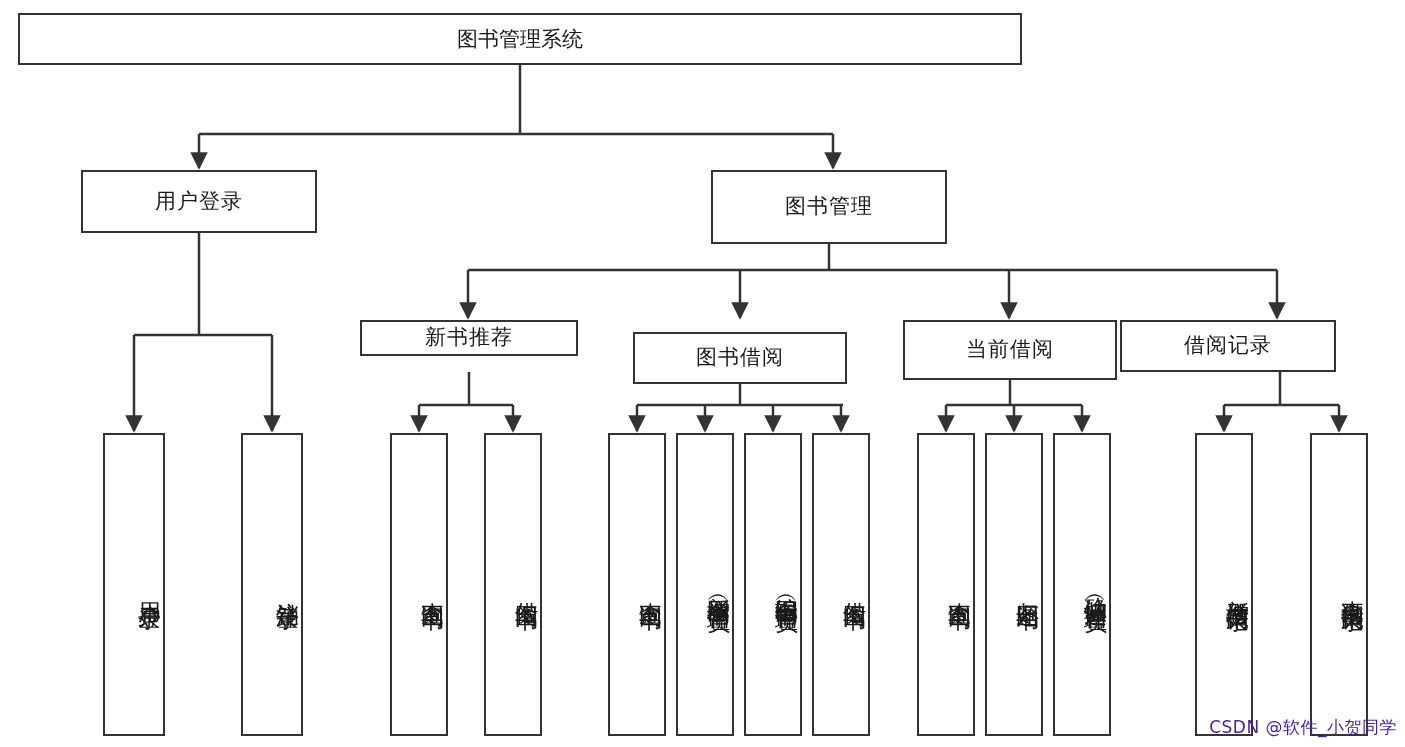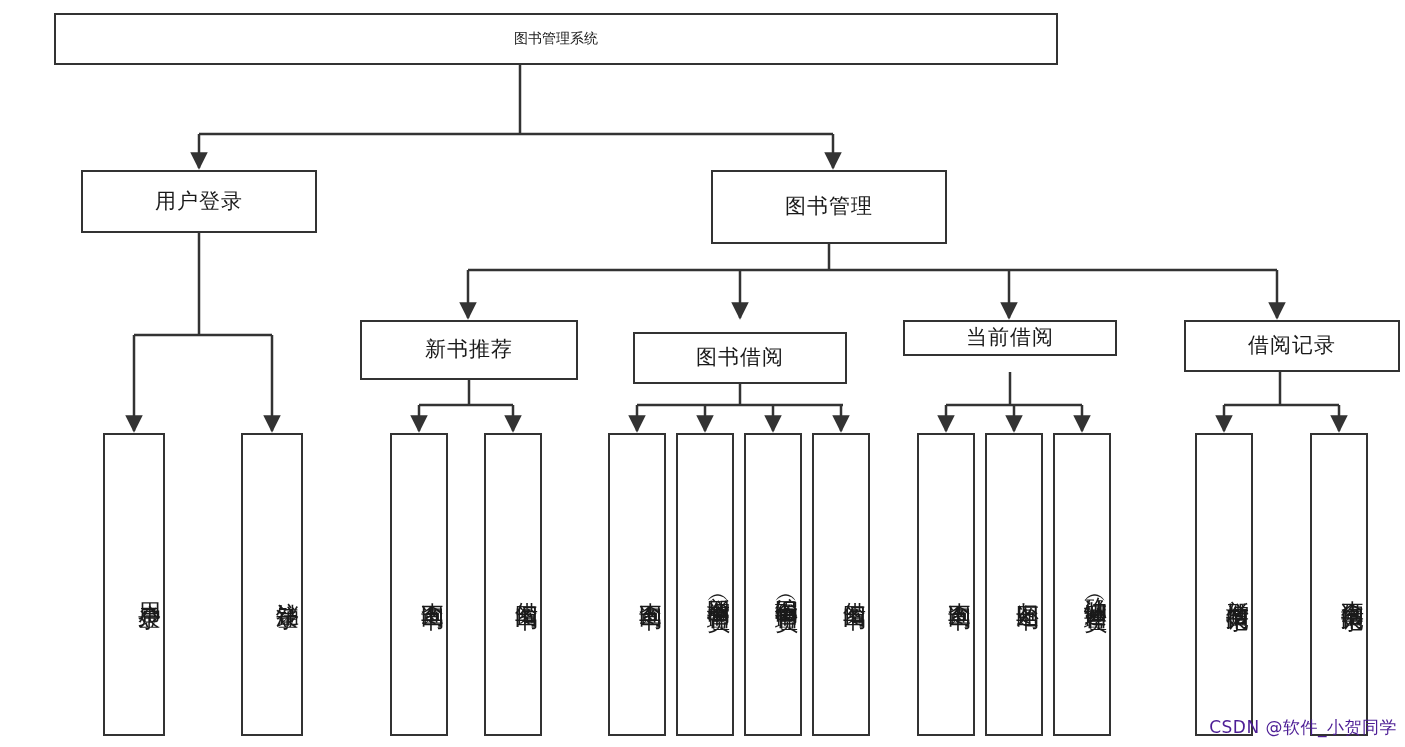--- a/index.html
+++ b/index.html
@@ -35,22 +35,21 @@
     align-items: center;
     justify-content: center;
     color: #1a1a1a;
   }
   .node-h {
     font-size: 21px;
     letter-spacing: 1px;
     line-height: 1.1;
   }
   .node-root {
-    font-size: 14px;
-    margin-left: 36px;
+    font-size: 21px;
   }
   .node-v {
     writing-mode: vertical-rl;
     text-orientation: upright;
     font-size: 23px;
     line-height: 1.15;
     letter-spacing: 2px;
     align-items: flex-start;
     justify-content: center;
     padding-top: 6px;
@@ -131,30 +130,30 @@
     <span>图书管理系统</span>
   </div>
 
   <div class="node node-h" style="left:81px; top:170px; width:236px; height:63px;">
     <span>用户登录</span>
   </div>
   <div class="node node-h" style="left:711px; top:170px; width:236px; height:74px;">
     <span>图书管理</span>
   </div>
 
-  <div class="node node-h" style="left:360px; top:320px; width:218px; height:60px;">
+  <div class="node node-h" style="left:360px; top:320px; width:218px; height:36px;">
     <span>新书推荐</span>
   </div>
   <div class="node node-h" style="left:633px; top:332px; width:214px; height:52px;">
     <span>图书借阅</span>
   </div>
-  <div class="node node-h" style="left:903px; top:320px; width:214px; height:36px;">
+  <div class="node node-h" style="left:903px; top:320px; width:214px; height:60px;">
     <span>当前借阅</span>
   </div>
-  <div class="node node-h" style="left:1184px; top:320px; width:216px; height:52px;justify-content:center;">
+  <div class="node node-h" style="left:1120px; top:320px; width:216px; height:52px;justify-content:center;">
     <span>借阅记录</span>
   </div>
 
   <div class="node node-v" style="left:103px; top:433px; width:62px; height:303px;">
     <span class="vtext">用户登录</span>
   </div>
   <div class="node node-v" style="left:241px; top:433px; width:62px; height:303px;">
     <span class="vtext">注销登录</span>
   </div>
 

